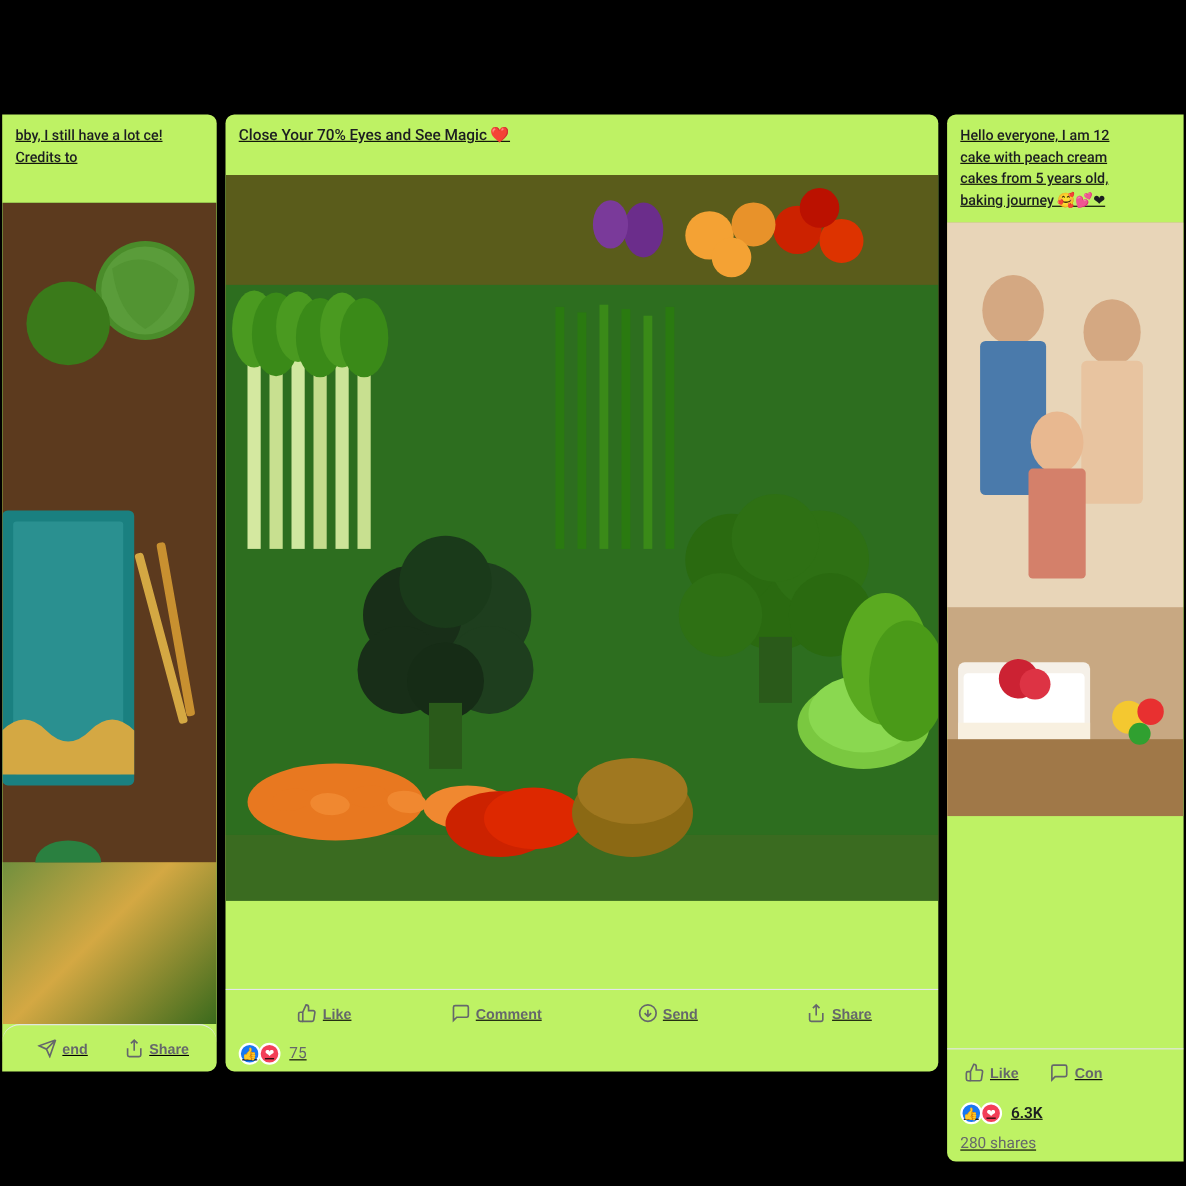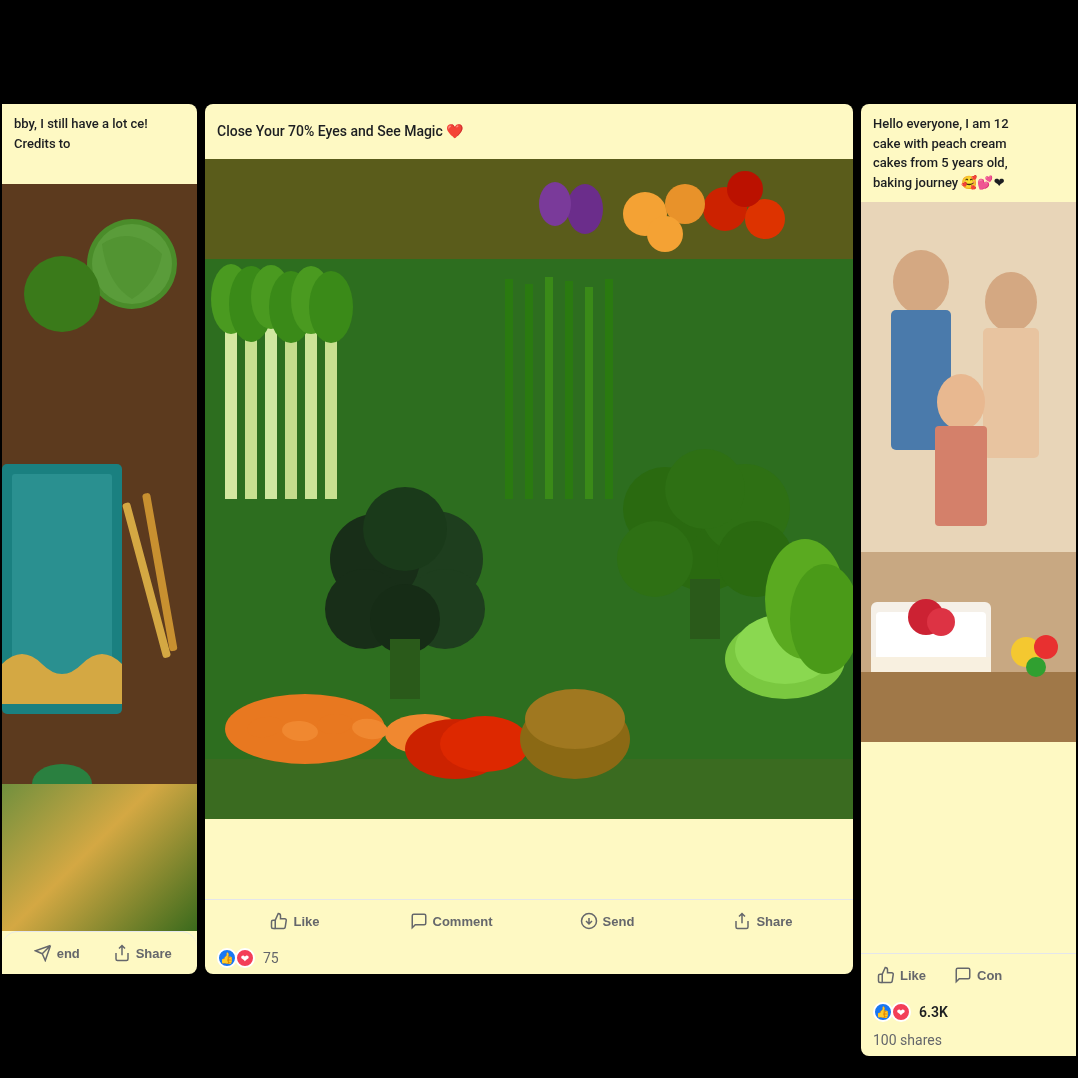--- a/index.html
+++ b/index.html
@@ -20,26 +20,27 @@
       gap: 0;
       width: 1078px;
       height: 870px;
       align-items: flex-start;
       justify-content: center;
       padding: 0 0;
     }
 
     
     .post-card {
-      background: #fef9c3;
+      background: #bef264;
       display: flex;
       flex-direction: column;
       overflow: hidden;
       border-radius: 8px;
       flex-shrink: 0;
+      text-decoration: underline;
     }
 
     .post-card.left {
       width: 195px;
       height: 870px;
       border-radius: 0 8px 8px 0;
     }
 
     .post-card.center {
       width: 648px;
@@ -220,21 +221,21 @@
           <svg width="18" height="18" viewBox="0 0 24 24" fill="none" stroke="#65676b" stroke-width="2">
             <path d="M4 12v8a2 2 0 002 2h12a2 2 0 002-2v-8M16 6l-4-4-4 4M12 2v13"></path>
           </svg>
         </span>
         <span style="font-size:13px;font-weight:600;color:#65676b;">Share</span>
       </button>
     </div>
   </div>
 
   <div class="post-card center">
-    <div class="post-header" style="min-height:55px; display:flex; align-items:center;">
+    <div class="post-header" style="min-height:55px; display:flex; ">
       <span class="post-title">Close Your 70% Eyes and See Magic ❤️</span>
     </div>
     <div class="post-image-area" style="flex:1; overflow:hidden;">
       <svg width="648" height="660" viewBox="0 0 648 660" xmlns="http://www.w3.org/2000/svg" preserveAspectRatio="xMidYMid slice">
 
         <rect width="648" height="660" fill="#3a6b20"></rect>
 
         <rect width="648" height="180" fill="#8b4513" opacity="0.4"></rect>
 
         <circle cx="520" cy="50" r="22" fill="#cc2200"></circle>
@@ -413,17 +414,17 @@
       </button>
     </div>
     <div class="reactions-row">
       <div class="reaction-icons">
         <div class="reaction-bubble like">👍</div>
         <div class="reaction-bubble heart" style="font-size:10px;">❤</div>
       </div>
       <span class="reaction-count" style="font-weight:600;color:#1c1e21;">6.3K</span>
     </div>
     <div class="shares-row">
-      <span>100 shares</span>
+      <span>280 shares</span>
     </div>
   </div>
 
 </div>
 
 </body></html>

